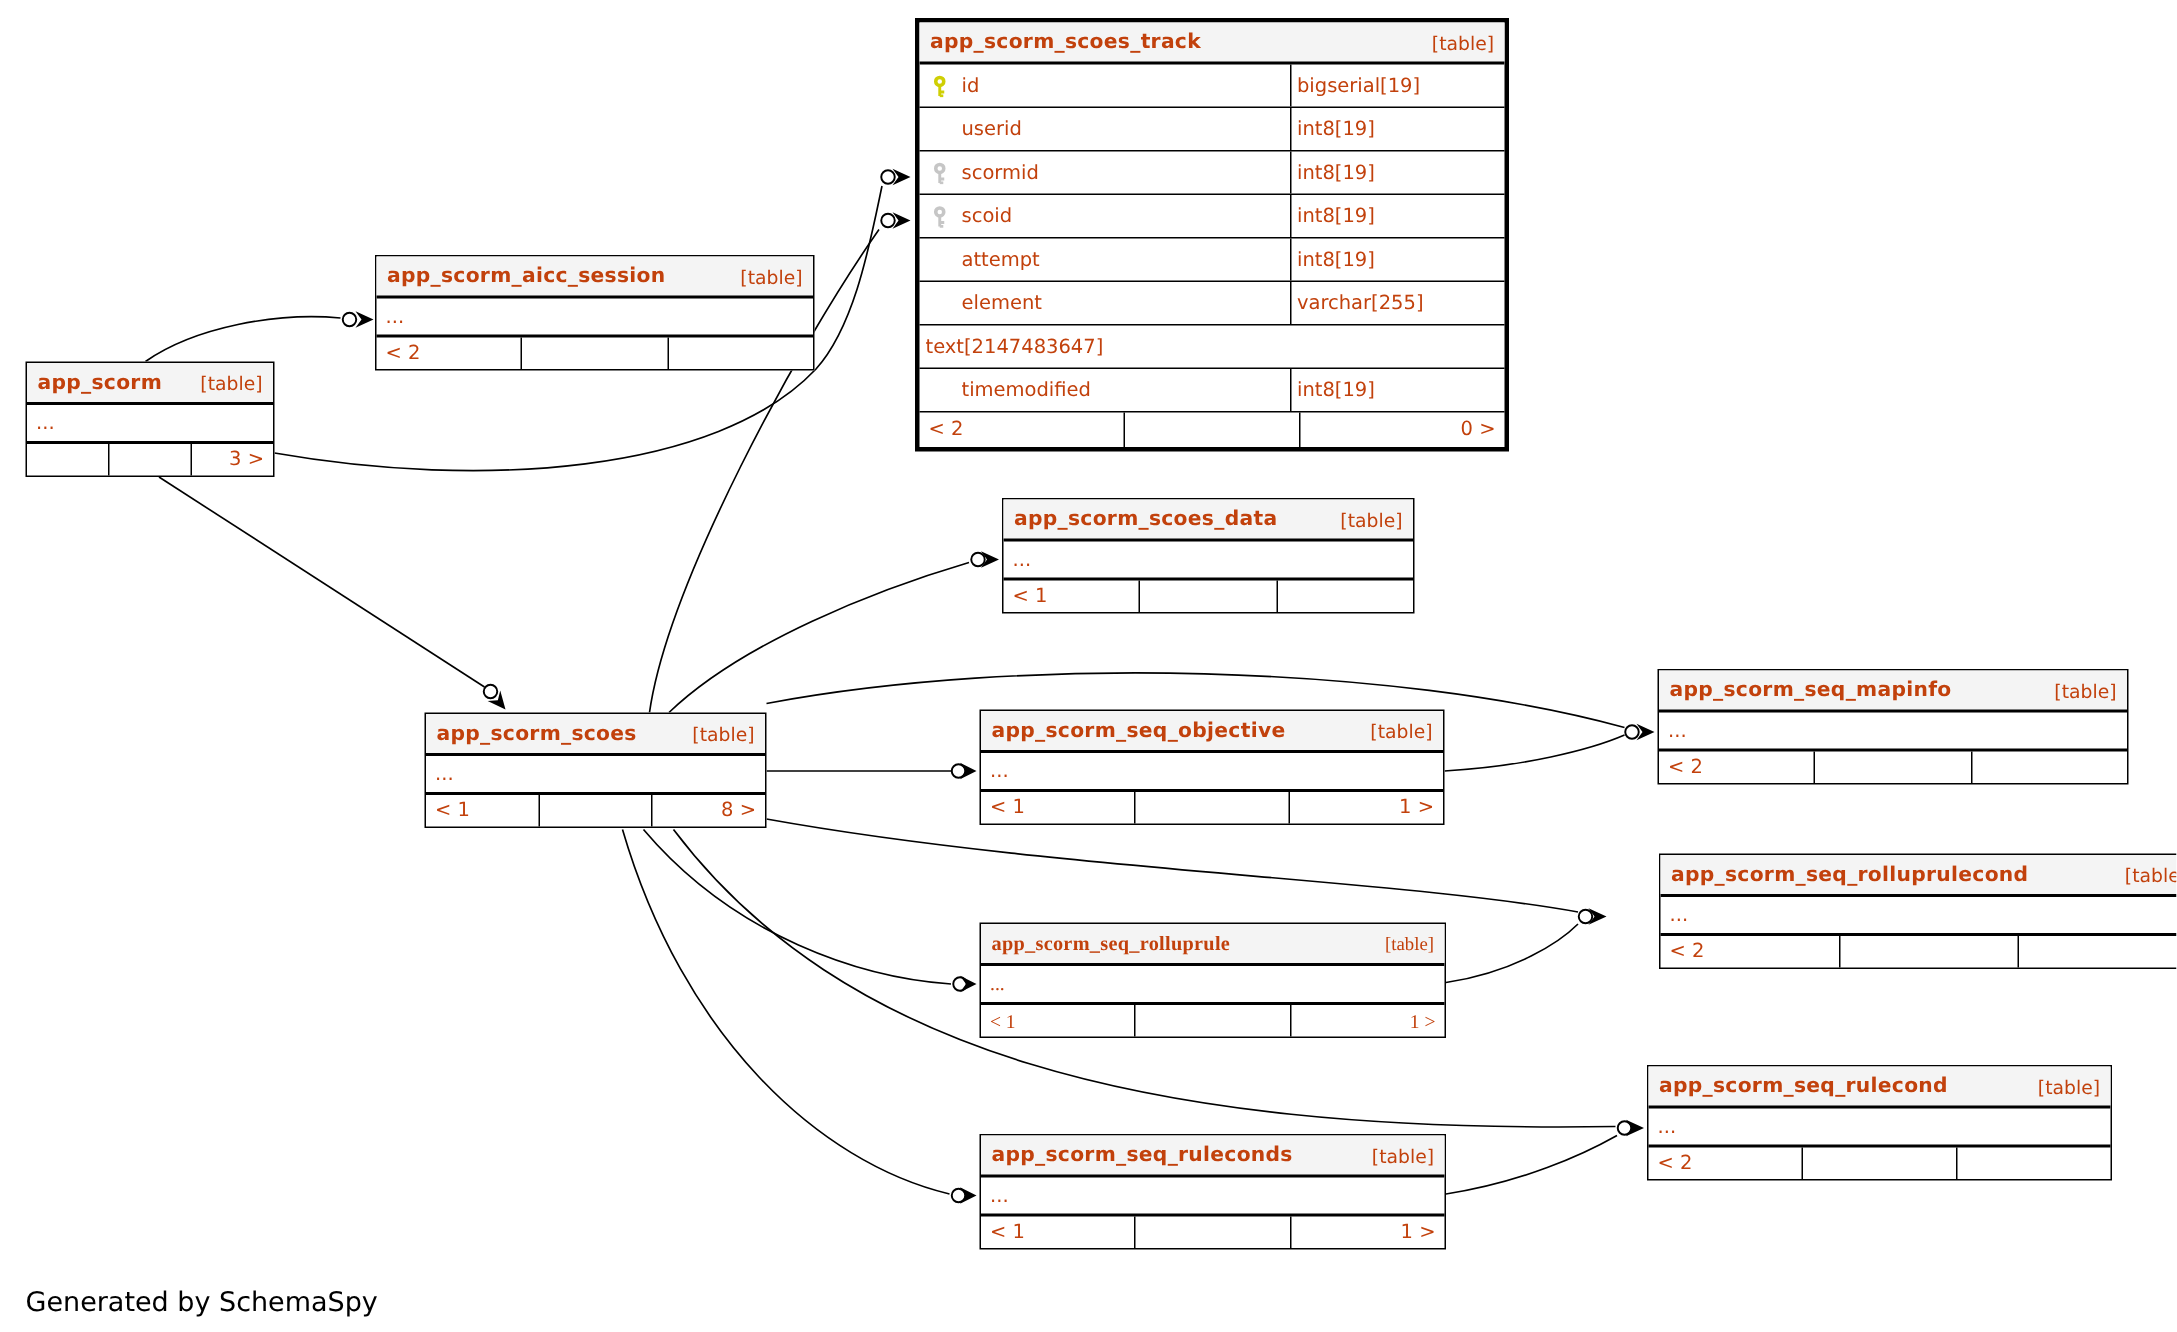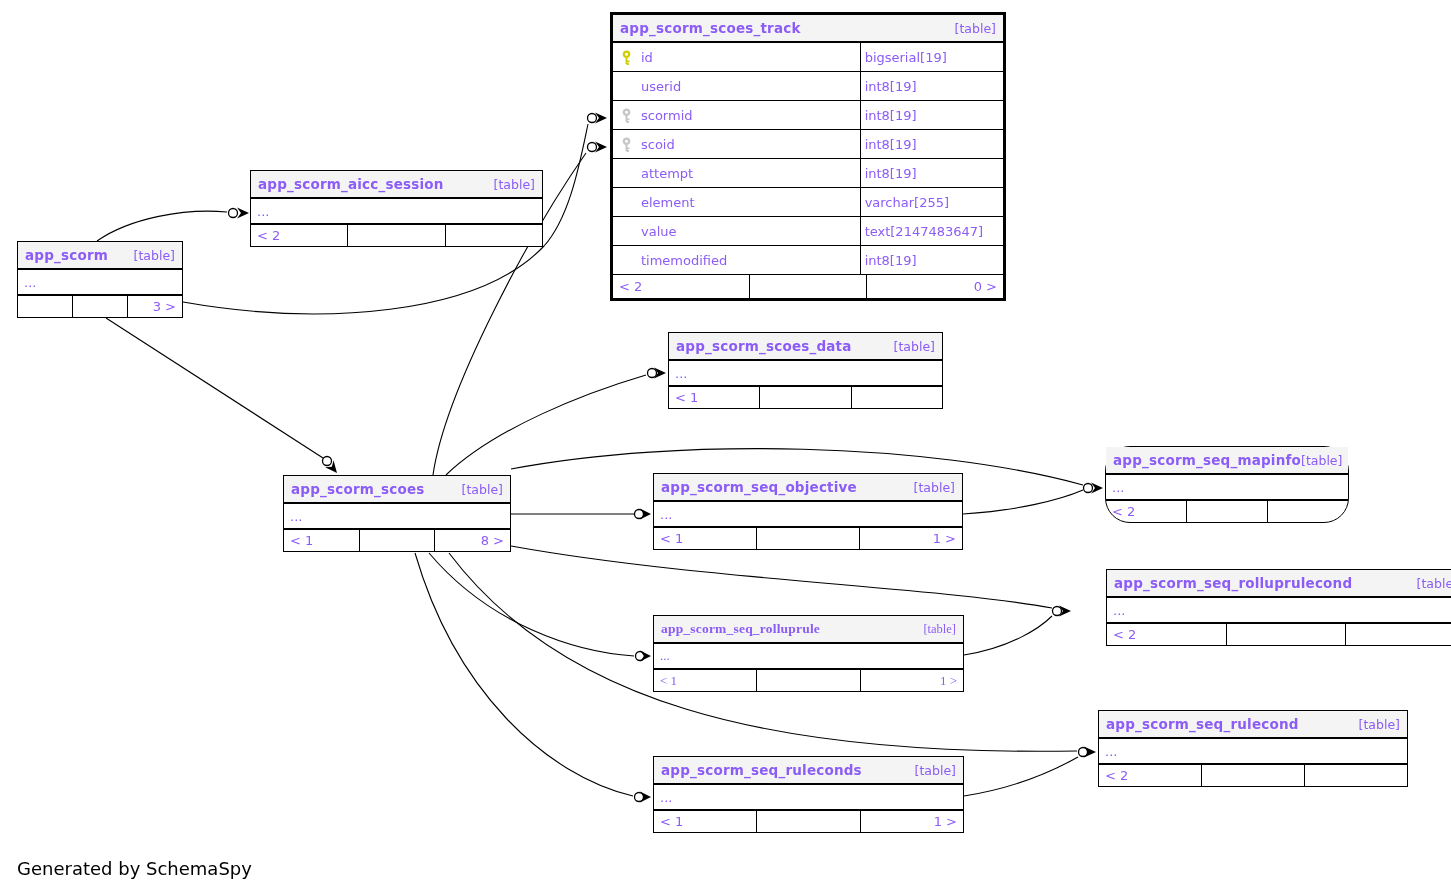--- a/index.html
+++ b/index.html
@@ -5,21 +5,21 @@
   * { box-sizing: border-box; margin: 0; padding: 0; }
   html,body { background:#ffffff; }
   body { font-family: "DejaVu Sans", sans-serif; }
   #canvas { position:relative; width:1451px; height:888px; background:#ffffff; overflow:hidden; }
 
   svg.edges { position:absolute; left:0; top:0; z-index:1; }
   svg.edges path { fill:none; stroke:#000; stroke-width:1.1; }
   svg.edges circle { fill:#fff; stroke:#000; stroke-width:1.3; }
   svg.edges polygon { fill:#000; stroke:none; }
 
-  .tbl { position:absolute; z-index:2; background:#fff; border:1px solid #000; font-size:13px; color:#8b5cf6; }
+  .tbl { position:absolute; z-index:2; background:#fff; border:1px solid #000; font-size:13px; color:#c2410c; }
   .tbl.main { border-width:3px; }
 
   .hdr { display:flex; justify-content:space-between; align-items:center;
          background:#f4f4f4; border-bottom:2px solid #000; height:28px; padding:0 7px; }
   .tname { font-weight:bold; font-size:13.5px; letter-spacing:0.2px; }
   .badge { font-size:12.5px; white-space:nowrap; }
 
   
   .brow { height:26px; display:flex; align-items:center; padding:0 6px; border-bottom:2px solid #000; }
   .ftr  { display:flex; height:21px; }
@@ -40,21 +40,21 @@
   .ftr3 .c2 { flex:0 0 30%; }
   .ftr3 .c3 { flex:1; border-right:none; justify-content:flex-end; }
 
   
   .t-track          { left:610px;  top:12px;  width:396px; }
   .t-aicc           { left:250px;  top:170px; width:293px; }
   .t-scorm          { left:17px;   top:241px; width:166px; }
   .t-scoes          { left:283px;  top:475px; width:228px; }
   .t-scoesdata      { left:668px;  top:332px; width:275px; }
   .t-objective      { left:653px;  top:473px; width:310px; }
-  .t-mapinfo        { left:1105px; top:446px; width:244px;border-radius:25px; }
+  .t-mapinfo        { left:1105px; top:446px; width:314px; }
   .t-rolluprulecond { left:1106px; top:569px; width:360px; }
   .t-rolluprule     { left:653px;  top:615px; width:311px;font-family:Liberation Serif, serif; }
   .t-rulecond       { left:1098px; top:710px; width:310px; }
   .t-ruleconds      { left:653px;  top:756px; width:311px; }
 
   .credit { position:absolute; left:17px; top:858px; font-size:18px; z-index:2; }
 </style>
 </head>
 <body>
 
@@ -194,24 +194,20 @@
       <span class="ctype">int8[19]</span>
     </div>
     <div class="trow">
       <span class="cname">
         <span class="kicon"></span>
         <span>element</span>
       </span>
       <span class="ctype">varchar[255]</span>
     </div>
     <div class="trow">
-      <span class="cname">
-        <span class="kicon"></span>
-        <span>value</span>
-      </span>
       <span class="ctype">text[2147483647]</span>
     </div>
     <div class="trow">
       <span class="cname">
         <span class="kicon"></span>
         <span>timemodified</span>
       </span>
       <span class="ctype">int8[19]</span>
     </div>
     <div class="ftr3">

